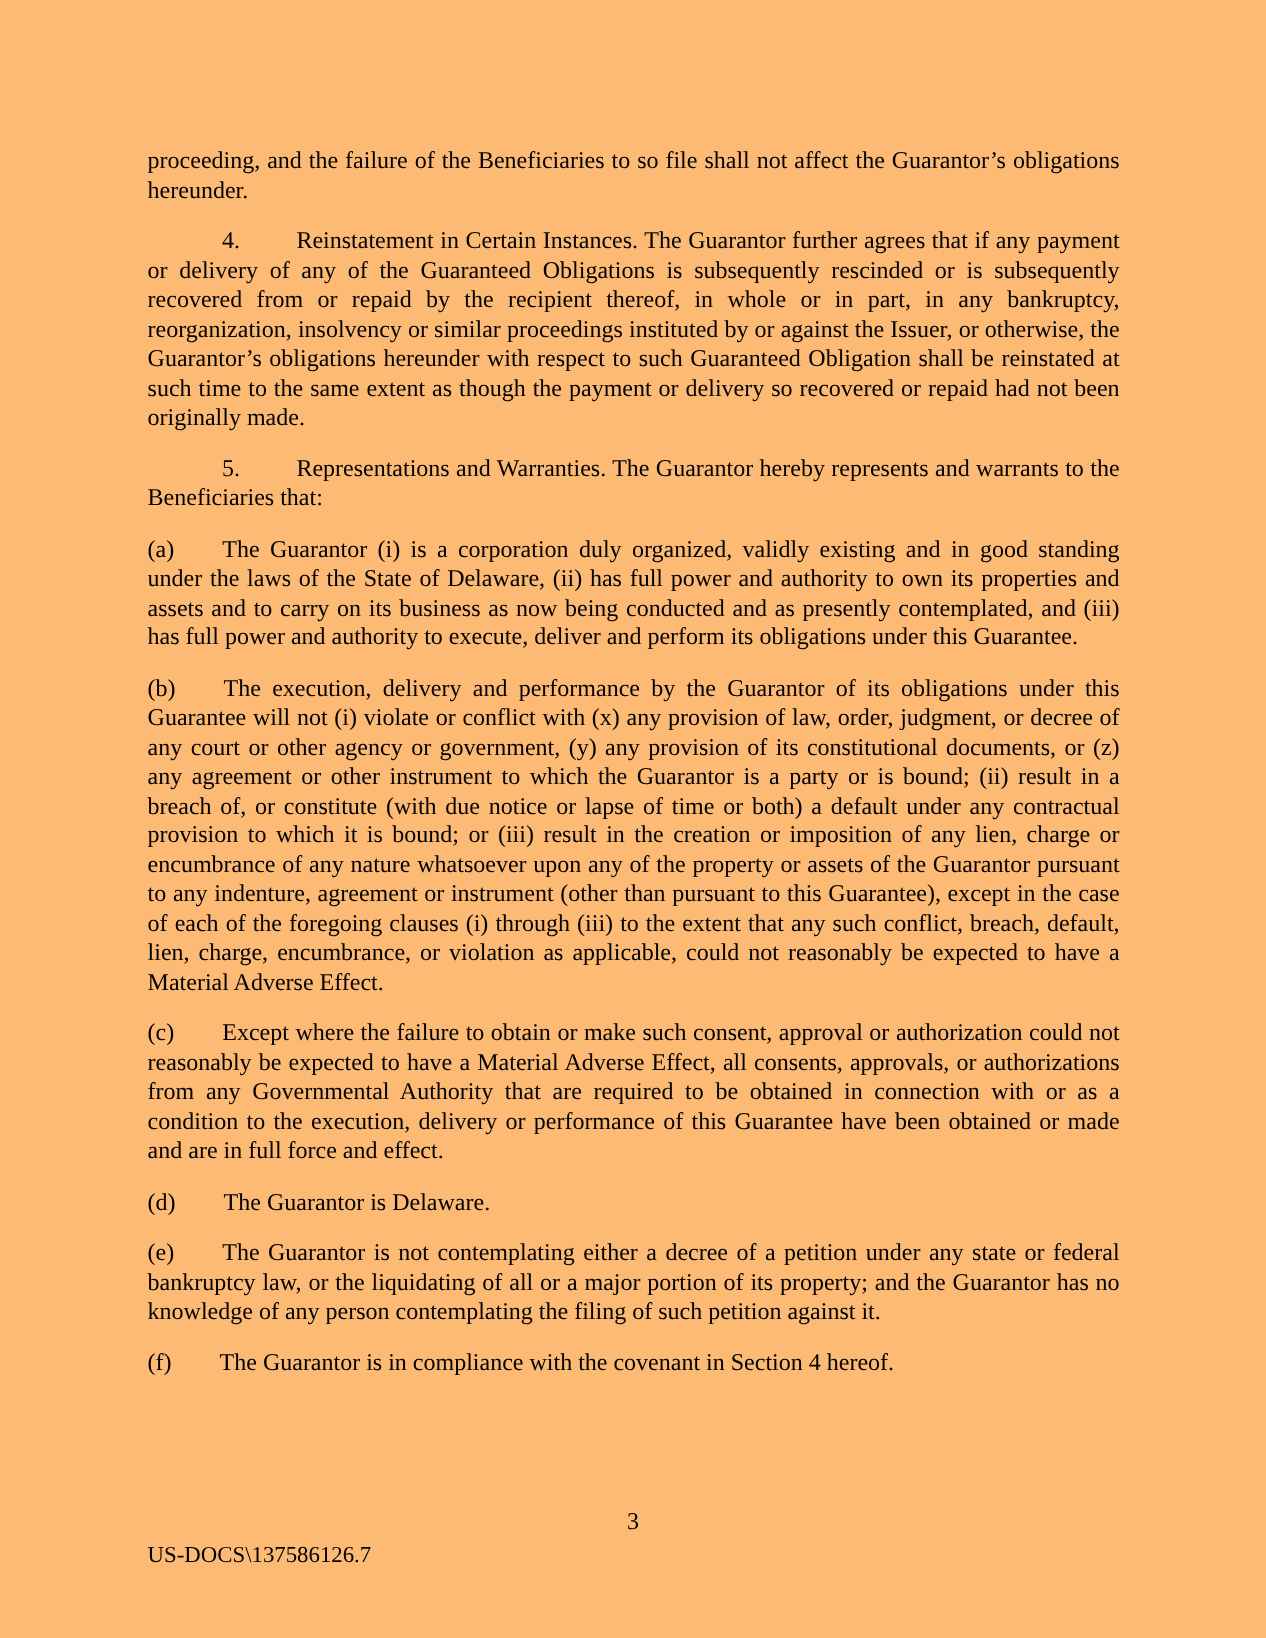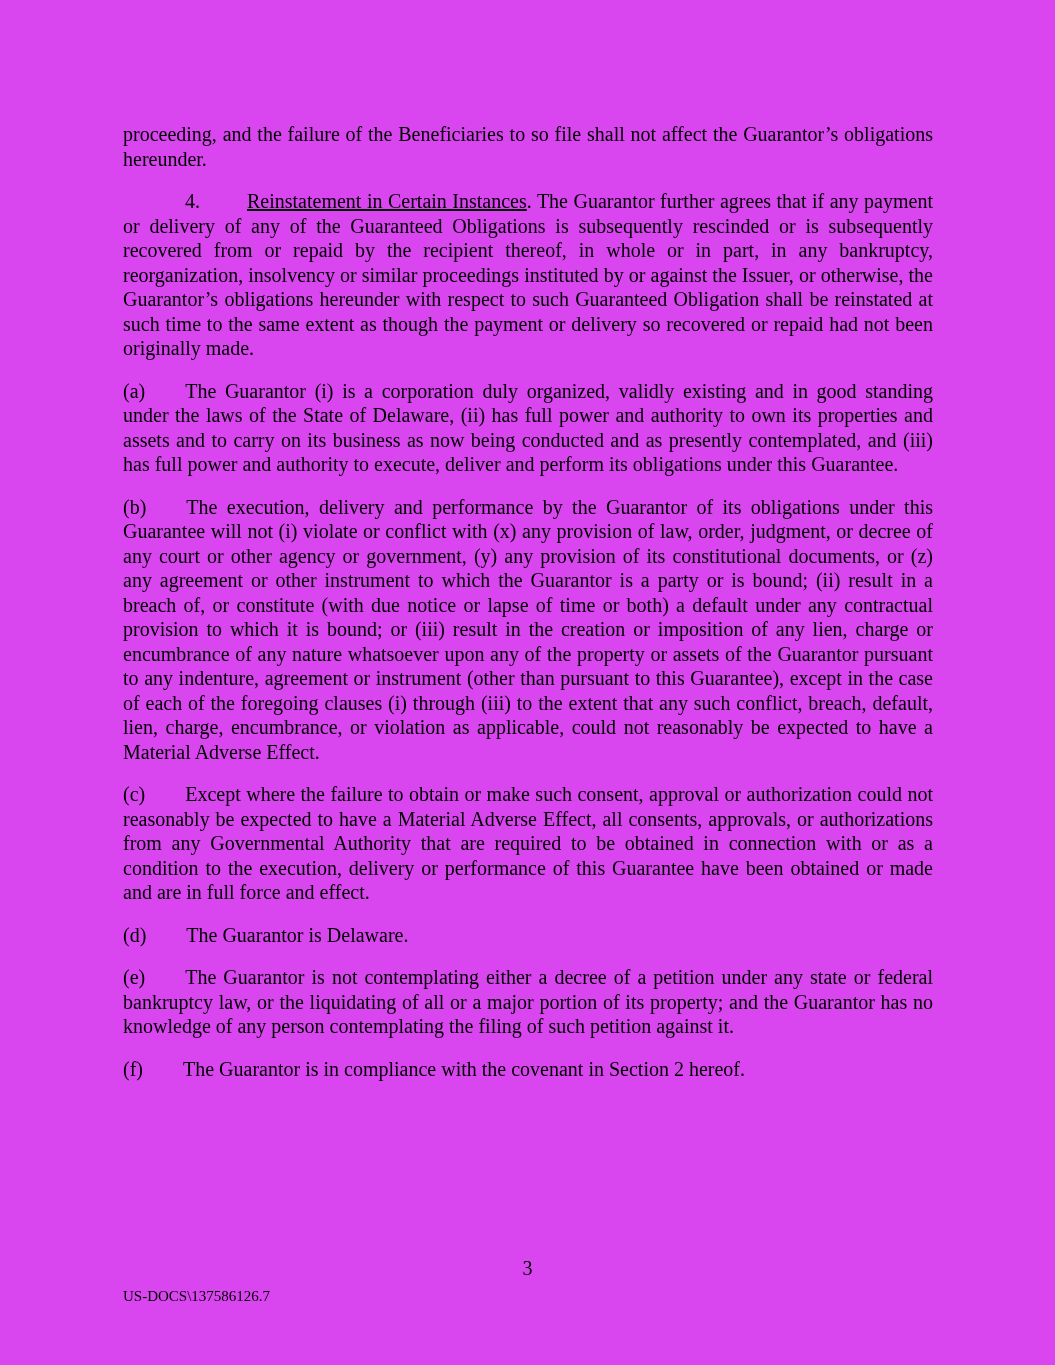--- a/index.html
+++ b/index.html
@@ -5,21 +5,21 @@
   * { box-sizing: border-box; }
   html, body {
     margin: 0;
     padding: 0;
     background: #ffffff;
   }
   .page {
     position: relative;
     width: 1055px;
     height: 1365px;
-    background: #d946ef;
+    background: #fdba74;
     color: #000000;
     font-family: "Liberation Serif", "DejaVu Serif", serif;
     font-size: 20px;
     line-height: 24.5px;
     overflow: hidden;
     margin: 0 auto;
   }
   .content {
     position: absolute;
     left: 123px;
@@ -34,58 +34,59 @@
   .numbered { text-indent: 62px; }
   .sub { margin-left: 62px; }
   .tab-num {
     display: inline-block;
     width: 47px;
   }
   .tab-letter {
     display: inline-block;
     width: 40px;
   }
-  .heading-underline { text-decoration: underline; }
+  .heading-underline { }
   .footer-page-number {
     position: absolute;
     top: 1256px;
     left: 0;
     width: 100%;
     text-align: center;
     font-size: 20px;
   }
   .footer-doc-id {
     position: absolute;
     top: 1289px;
     left: 123px;
-    font-size: 15px;
+    font-size: 19px;
     line-height: 15px;
   }
 </style>
 </head>
 <body>
 
 <div class="page">
   <div class="content">
 
     <p class="para">proceeding, and the failure of the Beneficiaries to so file shall not affect the Guarantor’s obligations hereunder.</p>
 
     <p class="para numbered"><span>4.</span><span class="tab-num"></span><span class="heading-underline">Reinstatement in Certain Instances</span><span>.  The Guarantor further agrees that if any payment or delivery of any of the Guaranteed Obligations is subsequently rescinded or is subsequently recovered from or repaid by the recipient thereof, in whole or in part, in any bankruptcy, reorganization, insolvency or similar proceedings instituted by or against the Issuer, or otherwise, the Guarantor’s obligations hereunder with respect to such Guaranteed Obligation shall be reinstated at such time to the same extent as though the payment or delivery so recovered or repaid had not been originally made.</span></p>
 
+    <p class="para numbered"><span>5.</span><span class="tab-num"></span><span class="heading-underline">Representations and Warranties</span><span>.  The Guarantor hereby represents and warrants to the Beneficiaries that:</span></p>
 
     <p class="para sub"><span>(a)</span><span class="tab-letter"></span><span>The Guarantor (i) is a corporation duly organized, validly existing and in good standing under the laws of the State of Delaware, (ii) has full power and authority to own its properties and assets and to carry on its business as now being conducted and as presently contemplated, and (iii) has full power and authority to execute, deliver and perform its obligations under this Guarantee.</span></p>
 
     <p class="para sub"><span>(b)</span><span class="tab-letter"></span><span>The execution, delivery and performance by the Guarantor of its obligations under this Guarantee will not (i) violate or conflict with (x) any provision of law, order, judgment, or decree of any court or other agency or government,  (y) any provision of its constitutional documents, or (z) any agreement or other instrument to which the Guarantor is a party or is bound; (ii) result in a breach of, or constitute (with due notice or lapse of time or both) a default under any contractual provision to which it is bound; or (iii) result in the creation or imposition of any lien, charge or encumbrance of any nature whatsoever upon any of the property or assets of the Guarantor pursuant to any indenture, agreement or instrument (other than pursuant to this Guarantee), except in the case of each of the foregoing clauses (i) through (iii) to the extent that any such conflict, breach, default, lien, charge, encumbrance, or violation as applicable, could not reasonably be expected to have a Material Adverse Effect.</span></p>
 
     <p class="para sub"><span>(c)</span><span class="tab-letter"></span><span>Except where the failure to obtain or make such consent, approval or authorization could not reasonably be expected to have a Material Adverse Effect, all consents, approvals, or authorizations from any Governmental Authority that are required to be obtained in connection with or as a condition to the execution, delivery or performance of this Guarantee have been obtained or made and are in full force and effect.</span></p>
 
     <p class="para sub"><span>(d)</span><span class="tab-letter"></span><span>The Guarantor is Delaware.</span></p>
 
     <p class="para sub"><span>(e)</span><span class="tab-letter"></span><span>The Guarantor is not contemplating either a decree of a petition under any state or federal bankruptcy law, or the liquidating of all or a major portion of its property; and the Guarantor has no knowledge of any person contemplating the filing of such petition against it.</span></p>
 
-    <p class="para sub"><span>(f)</span><span class="tab-letter"></span><span>The Guarantor is in compliance with the covenant in Section 2 hereof.</span></p>
+    <p class="para sub"><span>(f)</span><span class="tab-letter"></span><span>The Guarantor is in compliance with the covenant in Section 4 hereof.</span></p>
 
   </div>
 
   <div class="footer-page-number">3</div>
 
   <div class="footer-doc-id">US-DOCS\137586126.7</div>
 </div>
 
 </body></html>

